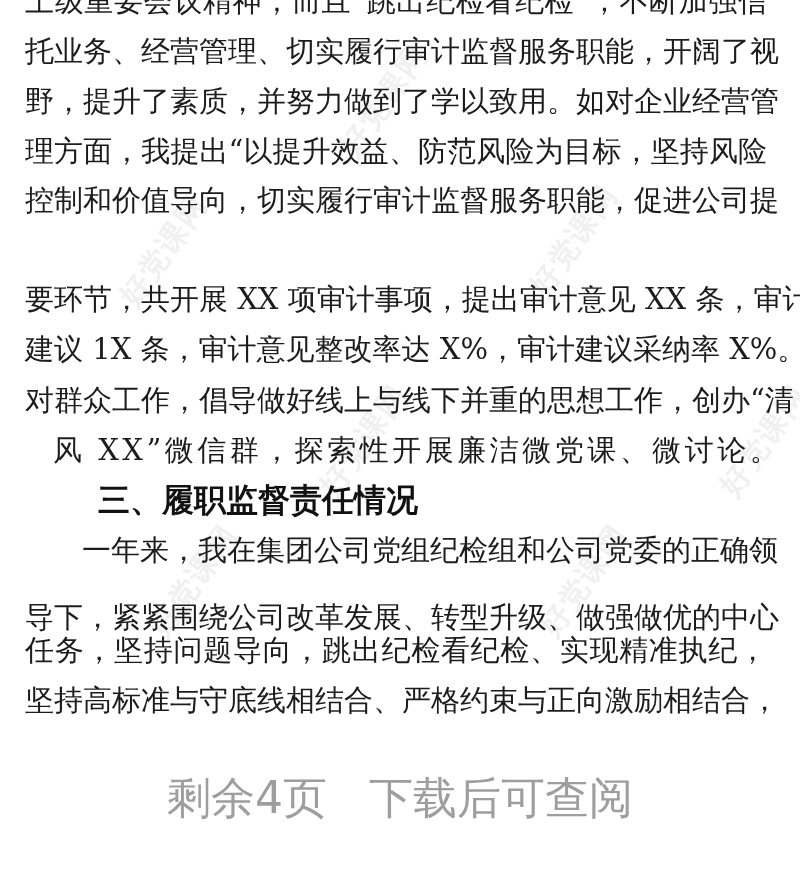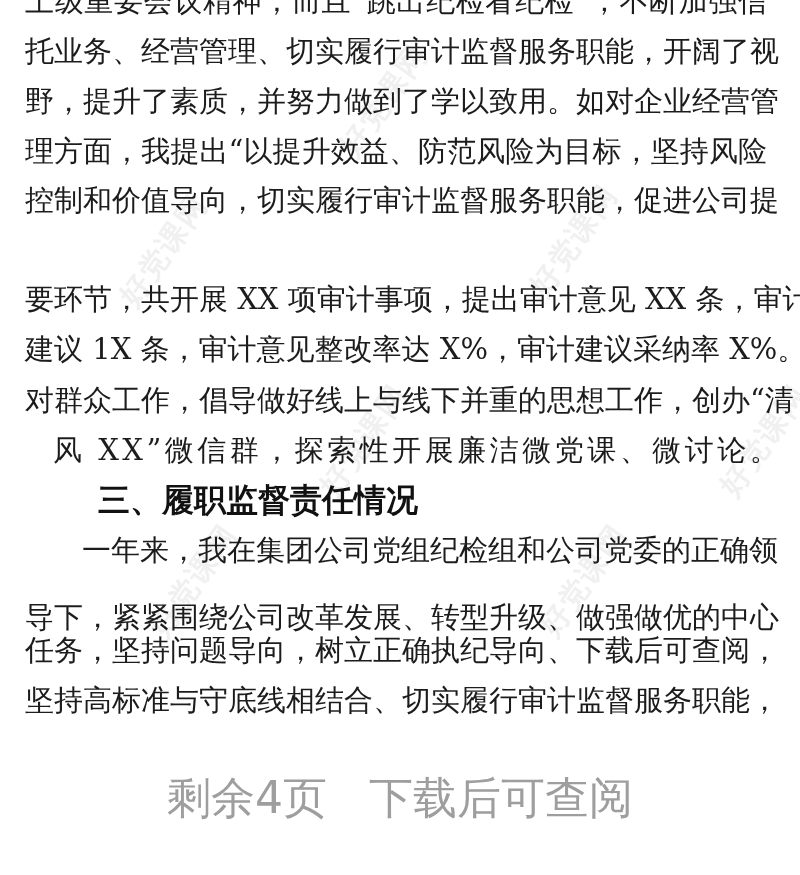--- a/index.html
+++ b/index.html
@@ -101,18 +101,18 @@
   <div class="line" style="top:180px;">控制和价值导向，切实履行审计监督服务职能，促进公司提</div>
   <div class="line" style="top:279px;">要环节，共开展 XX 项审计事项，提出审计意见 XX 条，审计</div>
   <div class="line" style="top:329px;">建议 1X 条，审计意见整改率达 X%，审计建议采纳率 X%。如</div>
   <div class="line" style="top:380px;">对群众工作，倡导做好线上与线下并重的思想工作，创办“清</div>
   <div class="line last" style="top:430px;margin-left:28px;">风 XX”微信群，探索性开展廉洁微党课、微讨论。</div>
 
   <div class="heading" style="top:480px;">三、履职监督责任情况</div>
 
   <div class="line indent" style="top:530px;">一年来，我在集团公司党组纪检组和公司党委的正确领</div>
   <div class="line" style="top:580px;margin-top:17px;">导下，紧紧围绕公司改革发展、转型升级、做强做优的中心</div>
-  <div class="line" style="top:630px;">任务，坚持问题导向，树立正确执纪导向、下载后可查阅，</div>
-  <div class="line" style="top:680px;">坚持高标准与守底线相结合、切实履行审计监督服务职能，</div>
+  <div class="line" style="top:630px;">任务，坚持问题导向，跳出纪检看纪检、实现精准执纪，</div>
+  <div class="line" style="top:680px;">坚持高标准与守底线相结合、严格约束与正向激励相结合，</div>
 
   <div class="more-banner">剩余4页   下载后可查阅</div>
 
 </div>
 
 </body></html>

